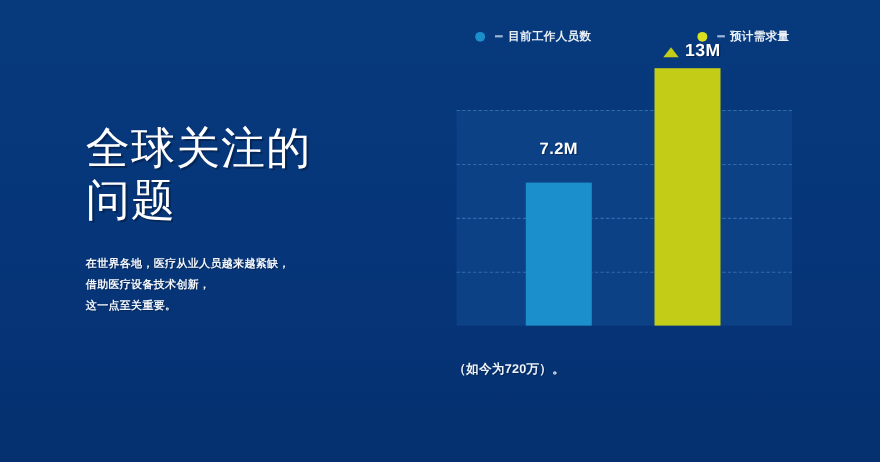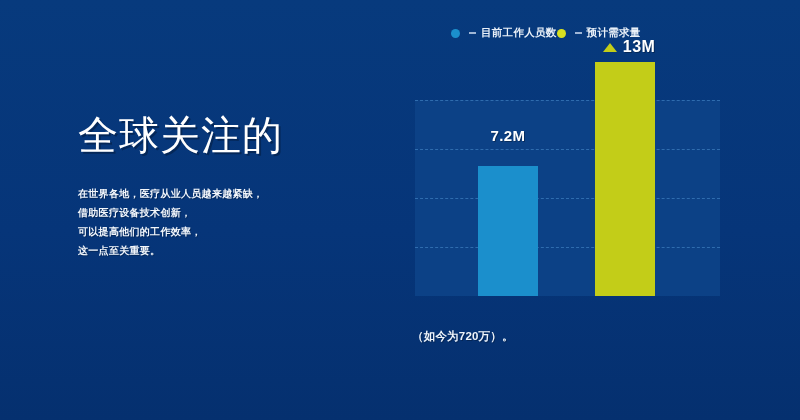--- a/index.html
+++ b/index.html
@@ -34,22 +34,22 @@
     font-size:10px;
     line-height:1.88;
     font-weight:bold;
     letter-spacing:.3px;
     text-shadow:1px 1px 0 rgba(0,0,0,.25);
   }
   #body-copy div { white-space:nowrap; }
 
   
   #legend {
-    position:absolute; left:451px; top:26px;
-    display:flex; align-items:center; 
+    position:absolute; left:432px; top:26px;
+    display:flex; align-items:center; gap:96px;
   }
   .legend-item { display:flex; align-items:center; }
   .legend-dot { width:9px; height:9px; border-radius:50%; display:block; }
   .legend-dash {
     width:7px; height:2px; display:block;
     background:#9fb6d6; margin:0 5px 0 9px;
   }
   .legend-label {
     color:#e9f0f8; font-size:10.5px; font-weight:bold;
     letter-spacing:.3px; white-space:nowrap;
@@ -116,25 +116,25 @@
   #caption div { white-space:nowrap; }
 </style>
 </head>
 <body>
 
 <div id="slide">
 
   <div id="left-col">
     <div id="headline">
       <span class="l1">全球关注的</span>
+      <span class="l2">问题</span>
     </div>
     <div id="body-copy">
       <div>在世界各地，医疗从业人员越来越紧缺，</div>
       <div>借助医疗设备技术创新，</div>
-      <div>可以提高他们的工作效率，</div>
       <div>这一点至关重要。</div>
     </div>
   </div>
 
   <div id="legend">
     <div class="legend-item">
       <span class="legend-dot" id="legend-dot-1" style="background: rgb(27, 143, 204);"></span>
       <span class="legend-dash"></span>
       <span class="legend-label">目前工作人员数</span>
     </div>

